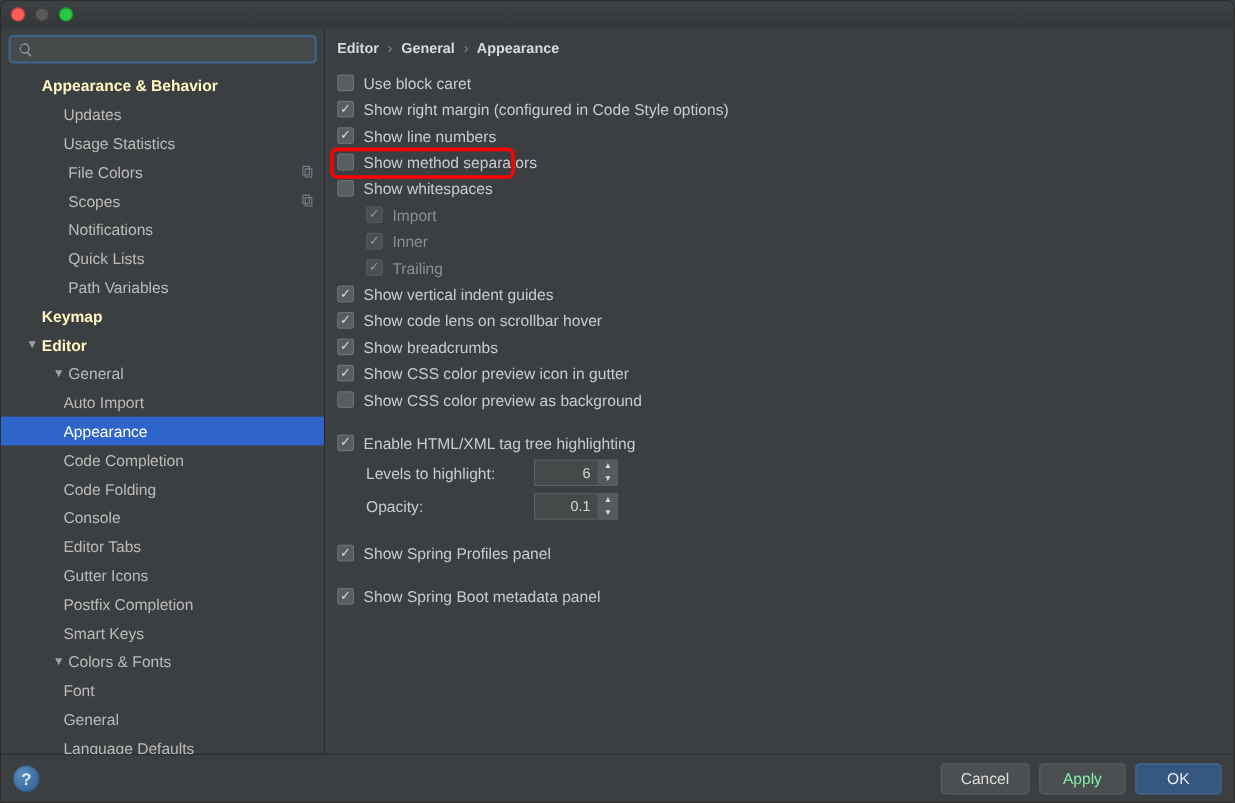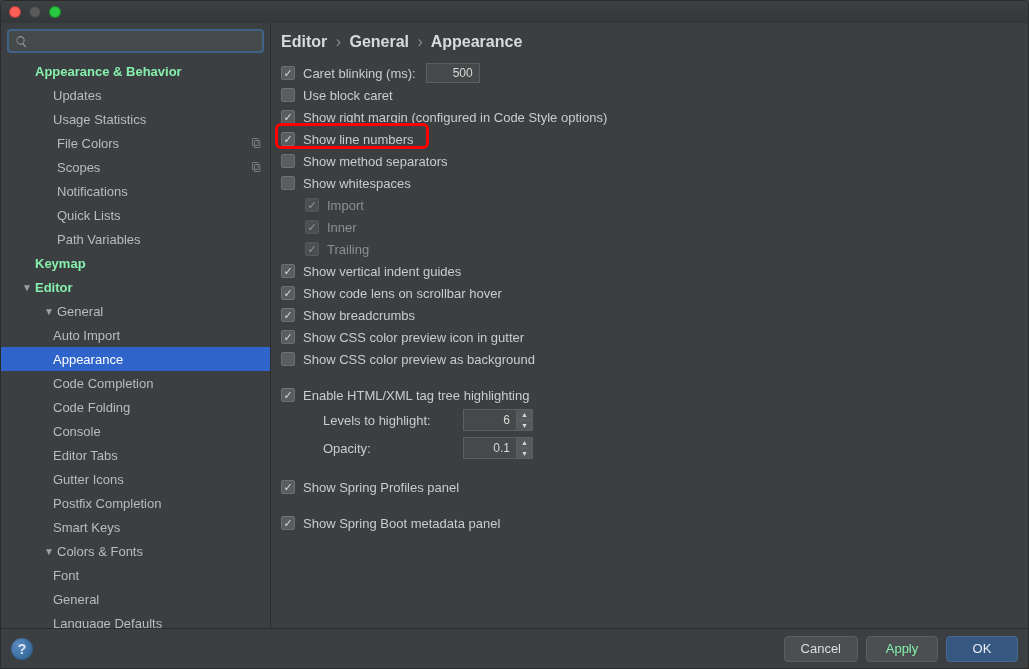--- a/index.html
+++ b/index.html
@@ -20,46 +20,46 @@
   .body { flex: 1; display: flex; min-height: 0; }
   .sidebar { width: 270px; background: #3c3f41; border-right: 1px solid #2b2b2b; display: flex; flex-direction: column; }
   .searchwrap { padding: 6px; }
   .search { display: flex; align-items: center; gap: 6px; background: #45494a; border: 2px solid #3f6288; border-radius: 4px; height: 24px; padding: 0 6px; }
   .search svg { width: 13px; height: 13px; fill: #9aa0a6; }
   .search input { flex: 1; background: transparent; border: none; outline: none; color: #ddd; font-size: 13px; }
 
   .tree { flex: 1; overflow: auto; padding-bottom: 4px; }
   .tree-item { display: flex; align-items: center; height: 24px; padding-right: 8px; white-space: nowrap; cursor: default; }
   .tree-item.selected { background: #2f65ca; color: #fff; }
-  .tree-item.section > .label { font-weight: 600; color: #86efac; }
+  .tree-item.section > .label { font-weight: 600; color: #fef9c3; }
   .tree-item .arrow { width: 12px; display: inline-flex; justify-content: center; margin-right: 2px; color: #9aa0a6; font-size: 10px; }
   .tree-item .label { flex: 1; overflow: hidden; text-overflow: ellipsis; }
   .copy-icon { width: 12px; height: 12px; opacity: .6; }
   .pad0 { padding-left: 20px; }
   .pad1 { padding-left: 42px; }
   .pad2 { padding-left: 38px; }
 
   .content { flex: 1; display: flex; flex-direction: column; min-width: 0; background: #3c3f41; }
-  .breadcrumb { padding: 10px 9px 8px 10px; font-weight: 600; color: #d7dbdf; font-size: 16px; }
+  .breadcrumb { padding: 10px 9px 8px 10px; font-weight: 600; color: #d7dbdf; font-size: 12px; }
   .breadcrumb .sep { color: #8a8f94; margin: 0 4px; font-weight: 400; }
   .settings { padding: 4px 10px 10px 10px; overflow: auto; }
   .row { display: flex; align-items: center; height: 20px; margin: 0 0 2px 0; }
   .row.indent { padding-left: 24px; }
   .row .cb { width: 14px; height: 14px; margin-right: 8px; display: inline-flex; align-items: center; justify-content: center; background: #5a5d5f; border: 1px solid #6c7072; border-radius: 2px; font-size: 11px; line-height: 1; color: #d8d8d8; }
   .row .cb.checked::before { content: "✓"; }
   .row .cb.disabled { opacity: .55; }
   .row .lbl { color: #c8ccd0; }
   .row .lbl.disabled { color: #8b8f93; }
   .row .numbox { margin-left: 10px; width: 54px; height: 20px; background: #45494a; border: 1px solid #5b5f61; color: #d8d8d8; text-align: right; padding: 0 6px; font-size: 12px; }
   .spinner { display: flex; align-items: stretch; margin-left: 10px; }
   .spinner input { width: 54px; height: 22px; background: #45494a; border: 1px solid #5b5f61; color: #d8d8d8; text-align: right; padding: 0 6px; font-size: 12px; }
   .spinbtns { display: flex; flex-direction: column; }
   .spinbtns div { width: 16px; flex: 1; background: #55595b; border: 1px solid #5b5f61; border-left: none; display: flex; align-items: center; justify-content: center; font-size: 7px; color: #d8d8d8; }
   .gap { height: 14px; }
-  .fieldlabel { width: 130px; color: #c8ccd0; margin-left: 18px; }
+  .fieldlabel { width: 130px; color: #c8ccd0; }
 
   .highlight { position: absolute; border: 3px solid #ff0000; border-radius: 6px; pointer-events: none; }
 
   
   .footer { height: 40px; border-top: 1px solid #2b2b2b; display: flex; align-items: center; padding: 0 10px; gap: 8px; background: #3c3f41; }
   .help { width: 22px; height: 22px; border-radius: 50%; background: radial-gradient(circle at 30% 30%, #5a8bbf, #2a5d8f); color: #dbe9f6; display: flex; align-items: center; justify-content: center; font-weight: 700; font-size: 14px; box-shadow: inset 0 0 2px rgba(0,0,0,.4); }
   .footer .spacer { flex: 1; }
   .btn { min-width: 72px; height: 26px; padding: 0 16px; background: #4b4f51; border: 1px solid #5b5f61; border-radius: 4px; color: #ddd; font-size: 13px; display: flex; align-items: center; justify-content: center; }
   .btn.disabled { color: #86efac; }
   .btn.primary { background: #365880; border-color: #466a94; color: #e8eef5; text-align: center; }
@@ -200,25 +200,20 @@
       <div class="breadcrumb">
         <span>Editor</span>
         <span class="sep">›</span>
         <span>General</span>
         <span class="sep">›</span>
         <span>Appearance</span>
       </div>
 
       <div class="settings">
         <div class="row">
-          <span class="cb checked"></span>
-          <span class="lbl">Caret blinking (ms):</span>
-          <input class="numbox" value="500" style="">
-        </div>
-        <div class="row">
           <span class="cb"></span>
           <span class="lbl">Use block caret</span>
         </div>
         <div class="row">
           <span class="cb checked"></span>
           <span class="lbl">Show right margin (configured in Code Style options)</span>
         </div>
         <div class="row" id="lineNumRow">
           <span class="cb checked"></span>
           <span class="lbl">Show line numbers</span>

